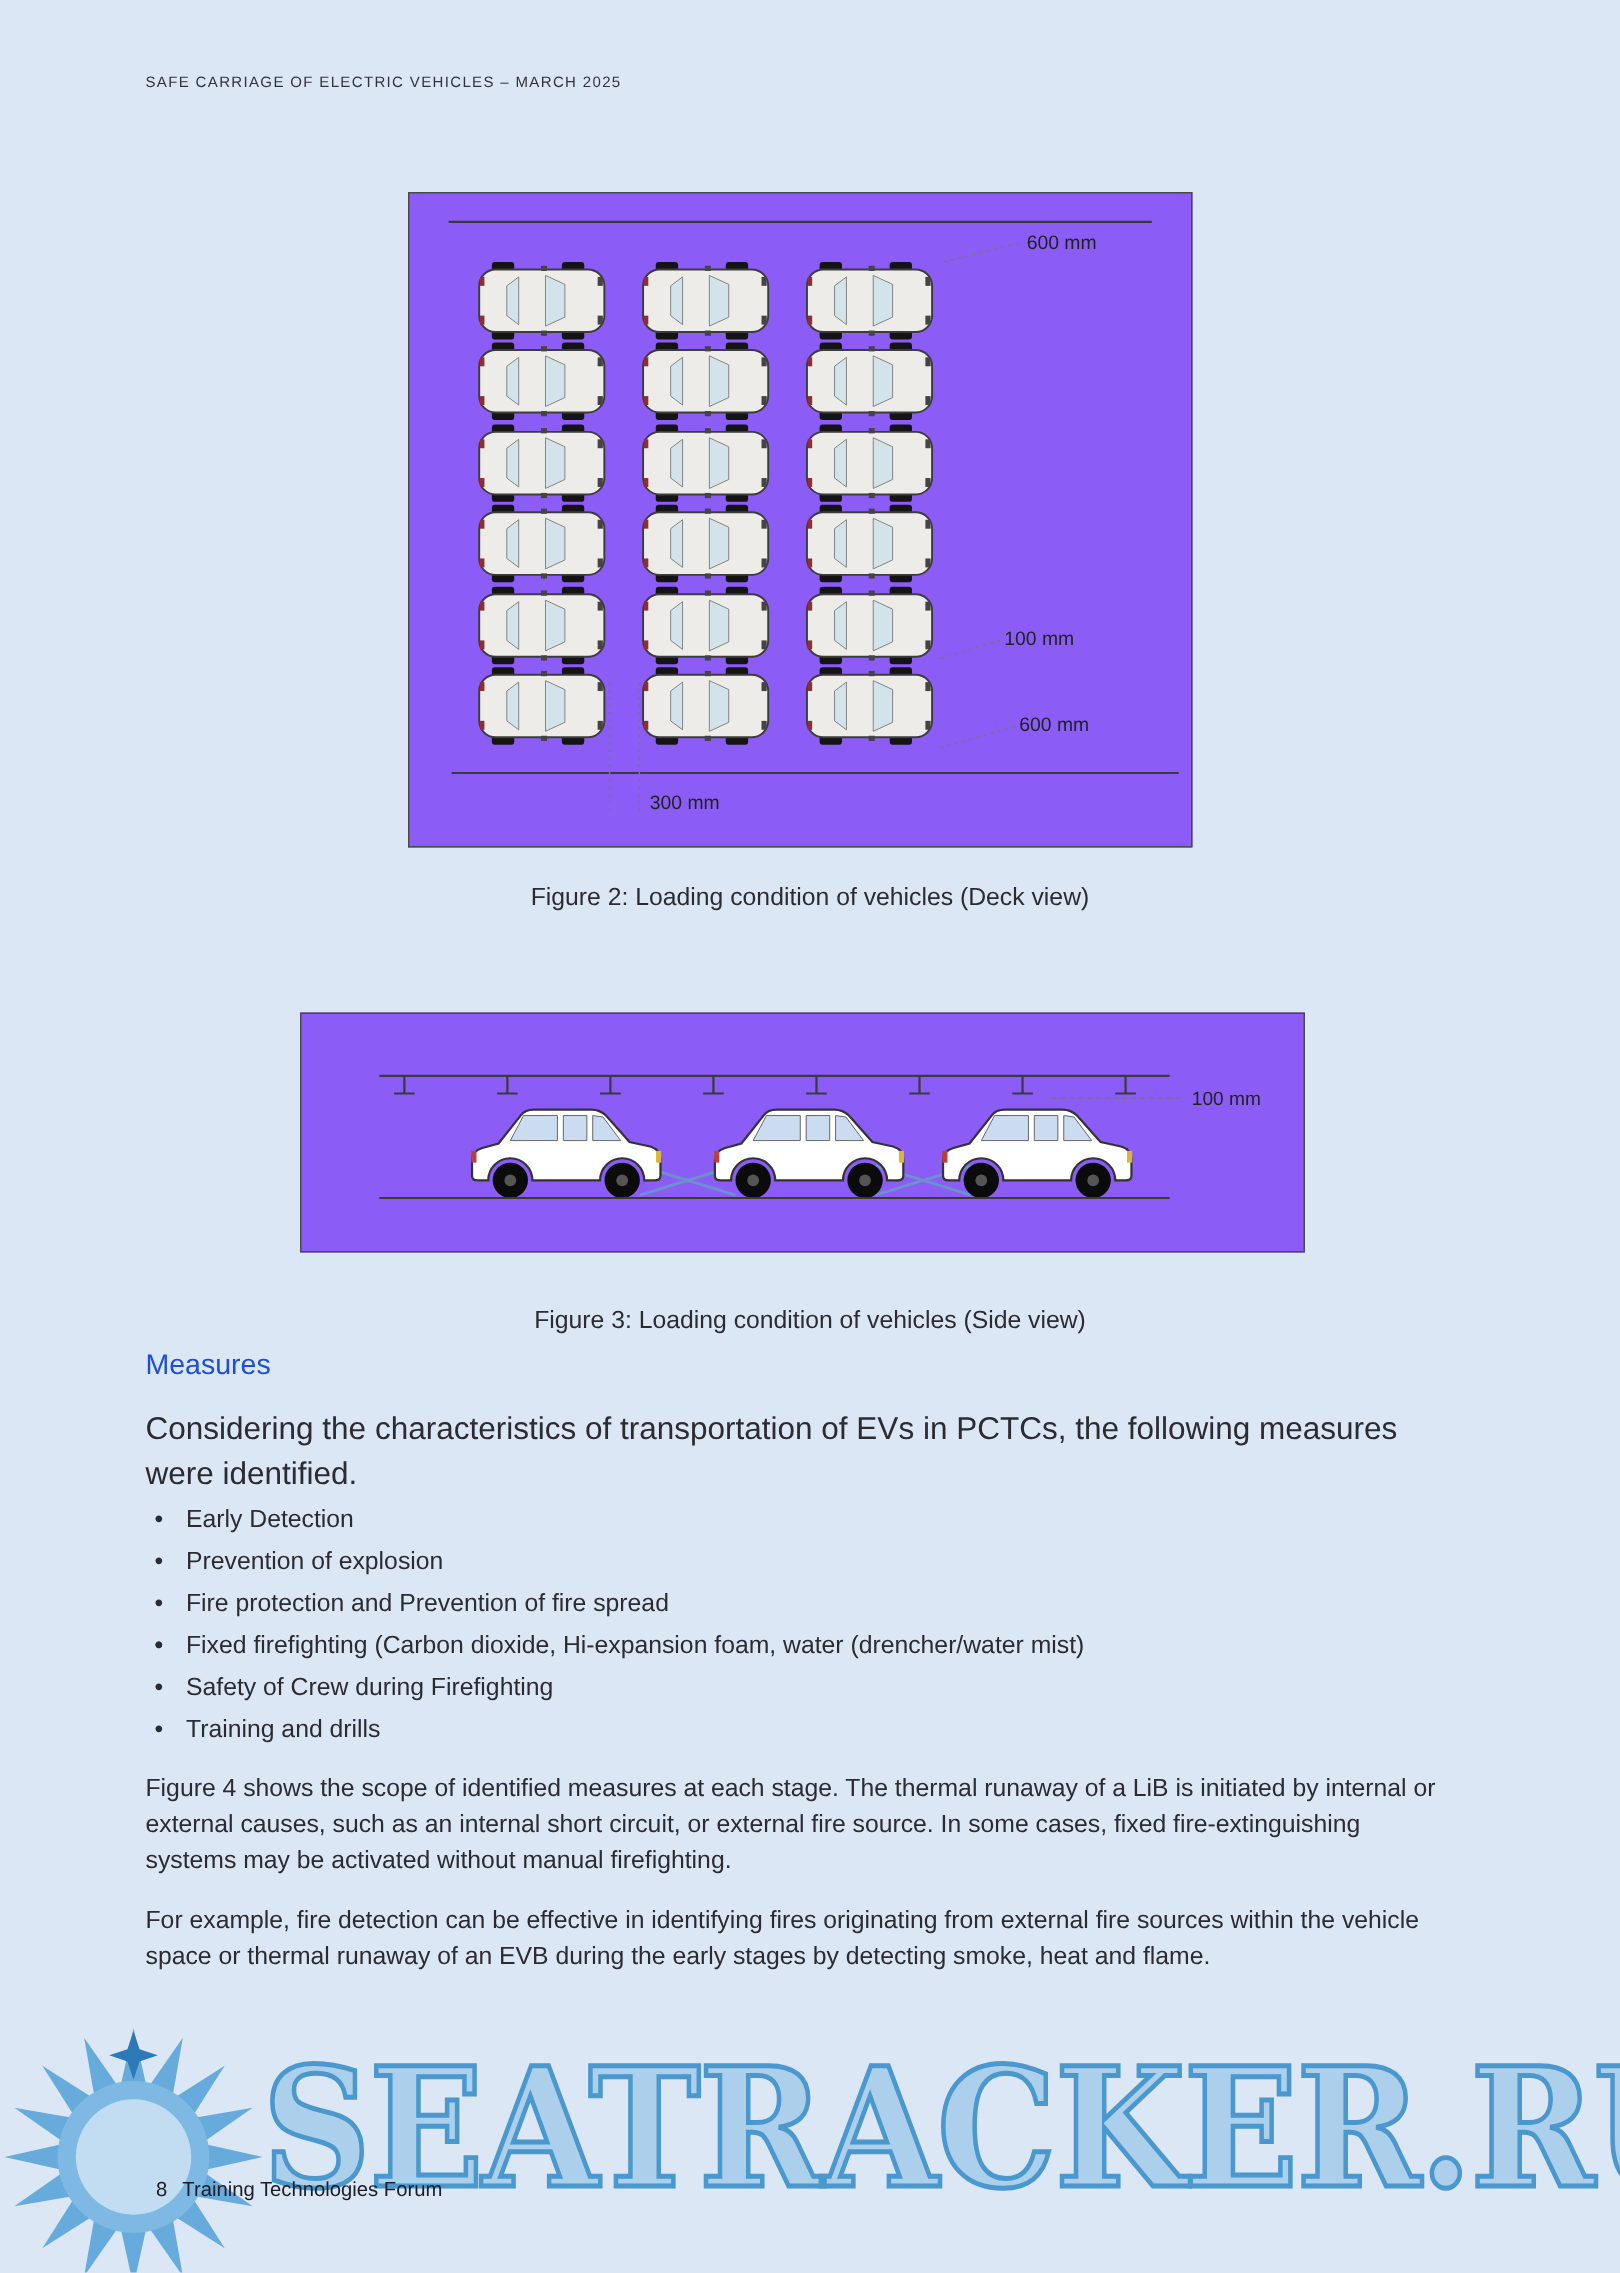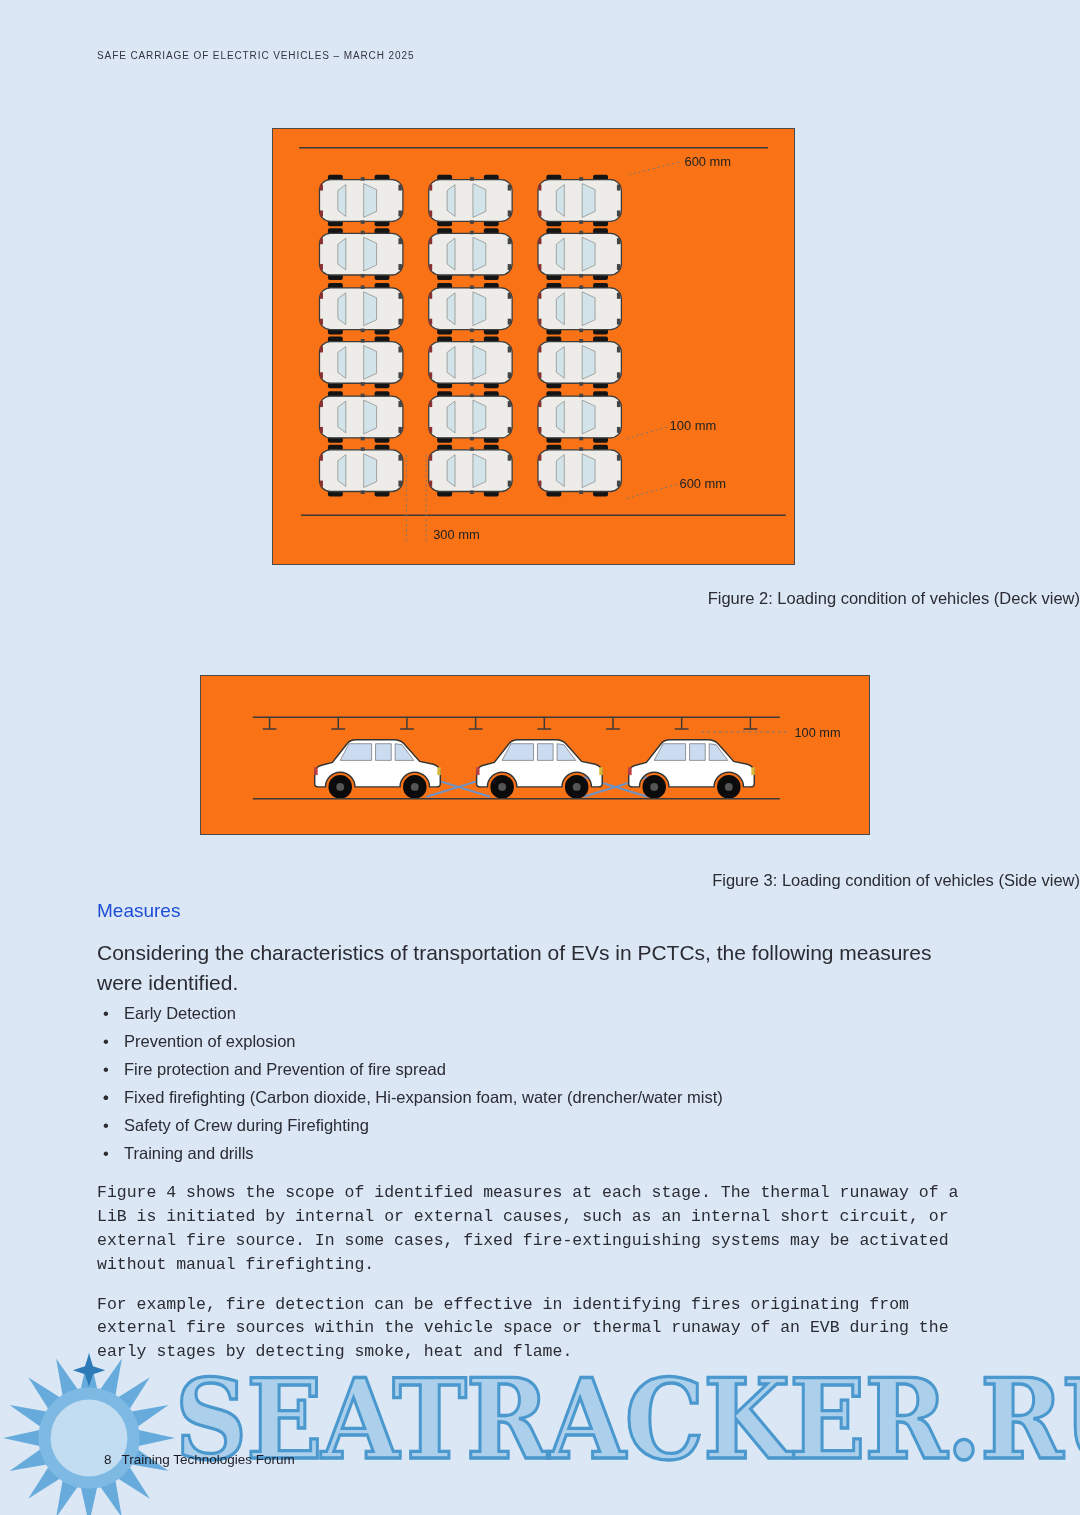--- a/index.html
+++ b/index.html
@@ -9,36 +9,36 @@
     font-family:"Liberation Sans", sans-serif;
     color:#2b2b33;
     position:relative;
     overflow:hidden;
   }
   .doc-header {
     position:absolute; left:97px; top:50px;
     font-size:10px; letter-spacing:0.9px; color:#33333d;
   }
   .fig-box {
-    position:absolute; background:#f97316; border:1.3px solid #4a4a4a;
+    position:absolute; background:#8b5cf6; border:1.3px solid #4a4a4a;
   }
   #fig2-box { left:272px; top:128px; width:523px; height:437px; }
   #fig3-box { left:200px; top:675px; width:670px; height:160px; }
   .caption {
-    position:absolute; left:0; width:100%; text-align:right;
+    position:absolute; left:0; width:100%; text-align:center;
     font-size:16.5px; color:#2b2b33;
   }
   #fig2-caption { top:589px; }
   #fig3-caption { top:859px;margin-top:12px; }
   .content { position:absolute; left:97px; top:900px; width:872px; }
   .measures-heading {
     color:#1d4ed8; font-size:19px; font-weight:normal; margin:0 0 16px 0;
   }
   .body-text { font-size:21px; line-height:1.45; margin:0 0 0 0; }
-  .para { font-size:16.5px; line-height:1.45; margin:0 0 16px 0;font-family:Liberation Mono, monospace; }
+  .para { font-size:16.5px; line-height:1.45; margin:0 0 16px 0; }
   ul.bullets { list-style:none; margin:0 0 14px 0; }
   ul.bullets li {
     position:relative; padding-left:27px; font-size:16.5px; line-height:28px;
   }
   ul.bullets li .dot { position:absolute; left:6px; }
   .footer {
     position:absolute; left:104px; top:1452px; font-size:13.5px; color:#1c1c24; z-index:6;
   }
   .footer .pgnum { margin-right:10px; }
   .watermark {

